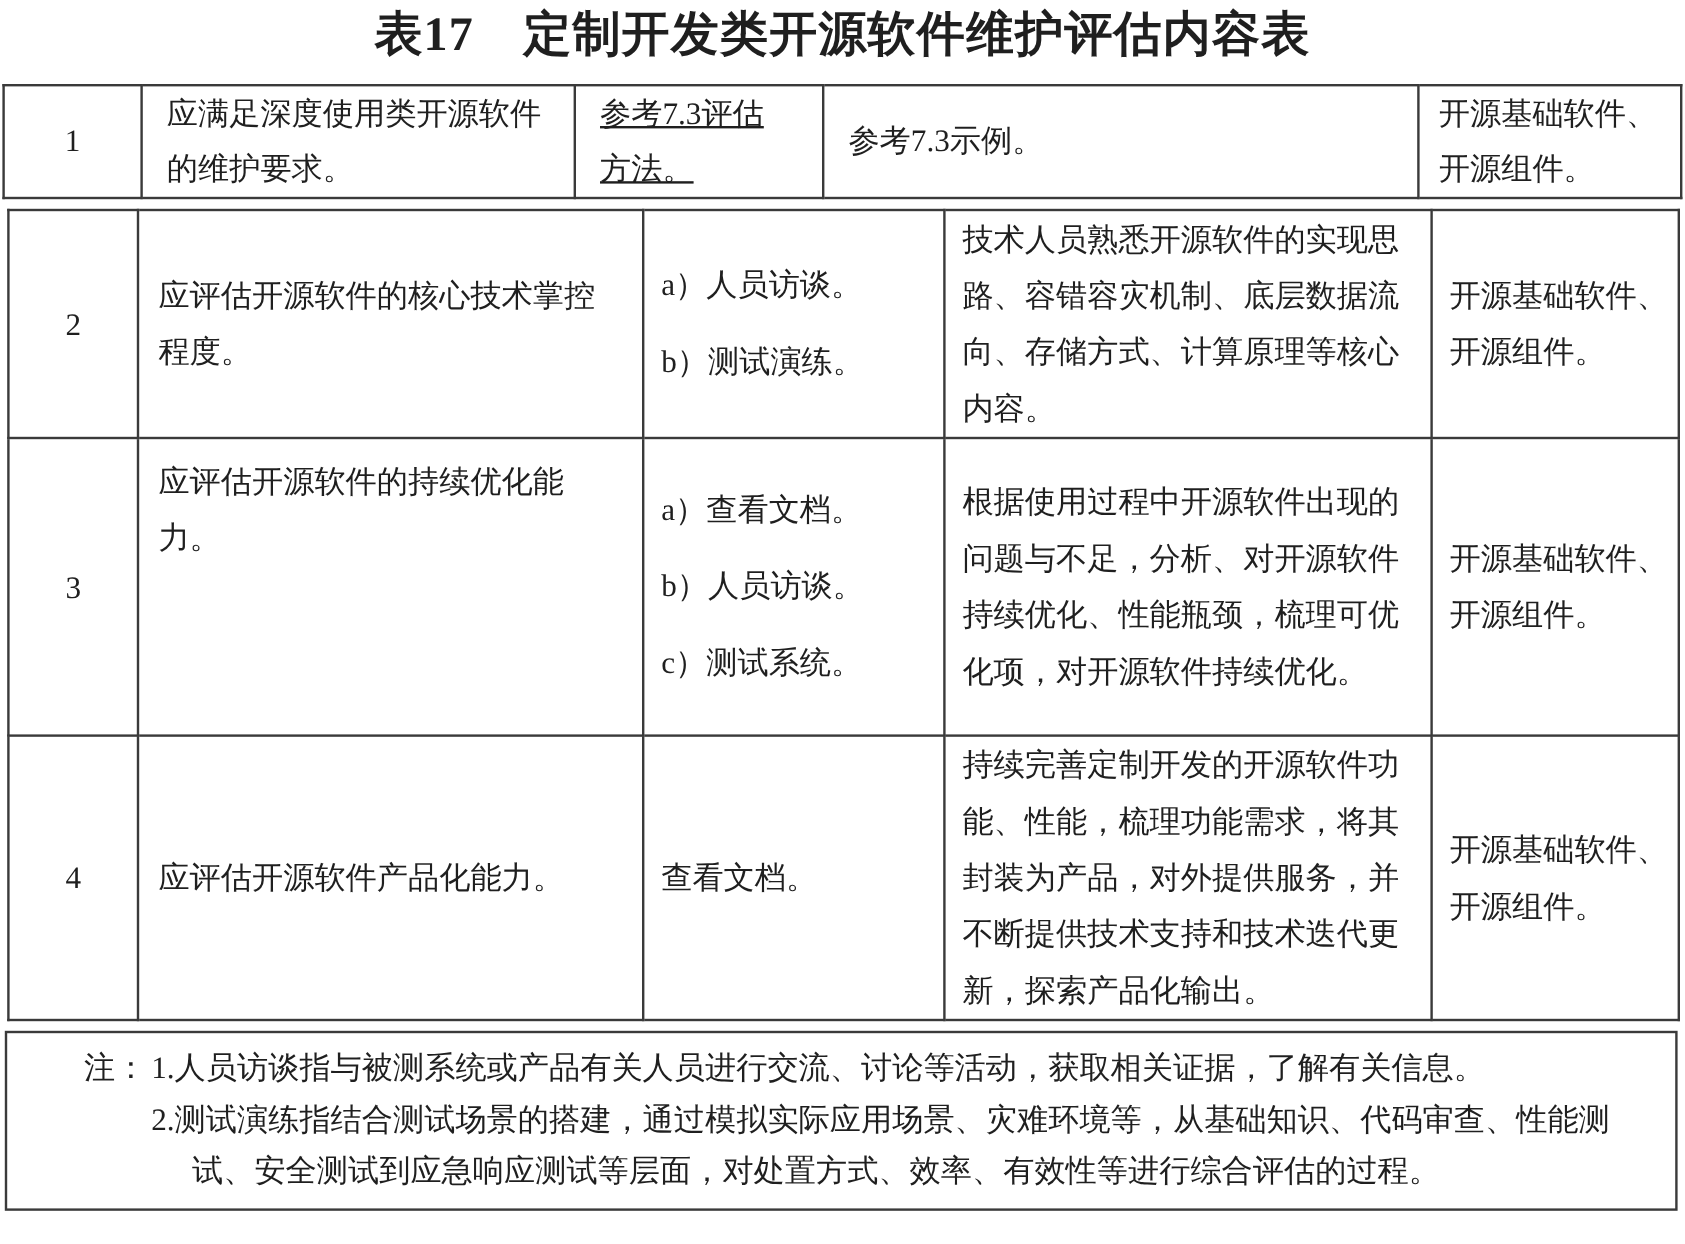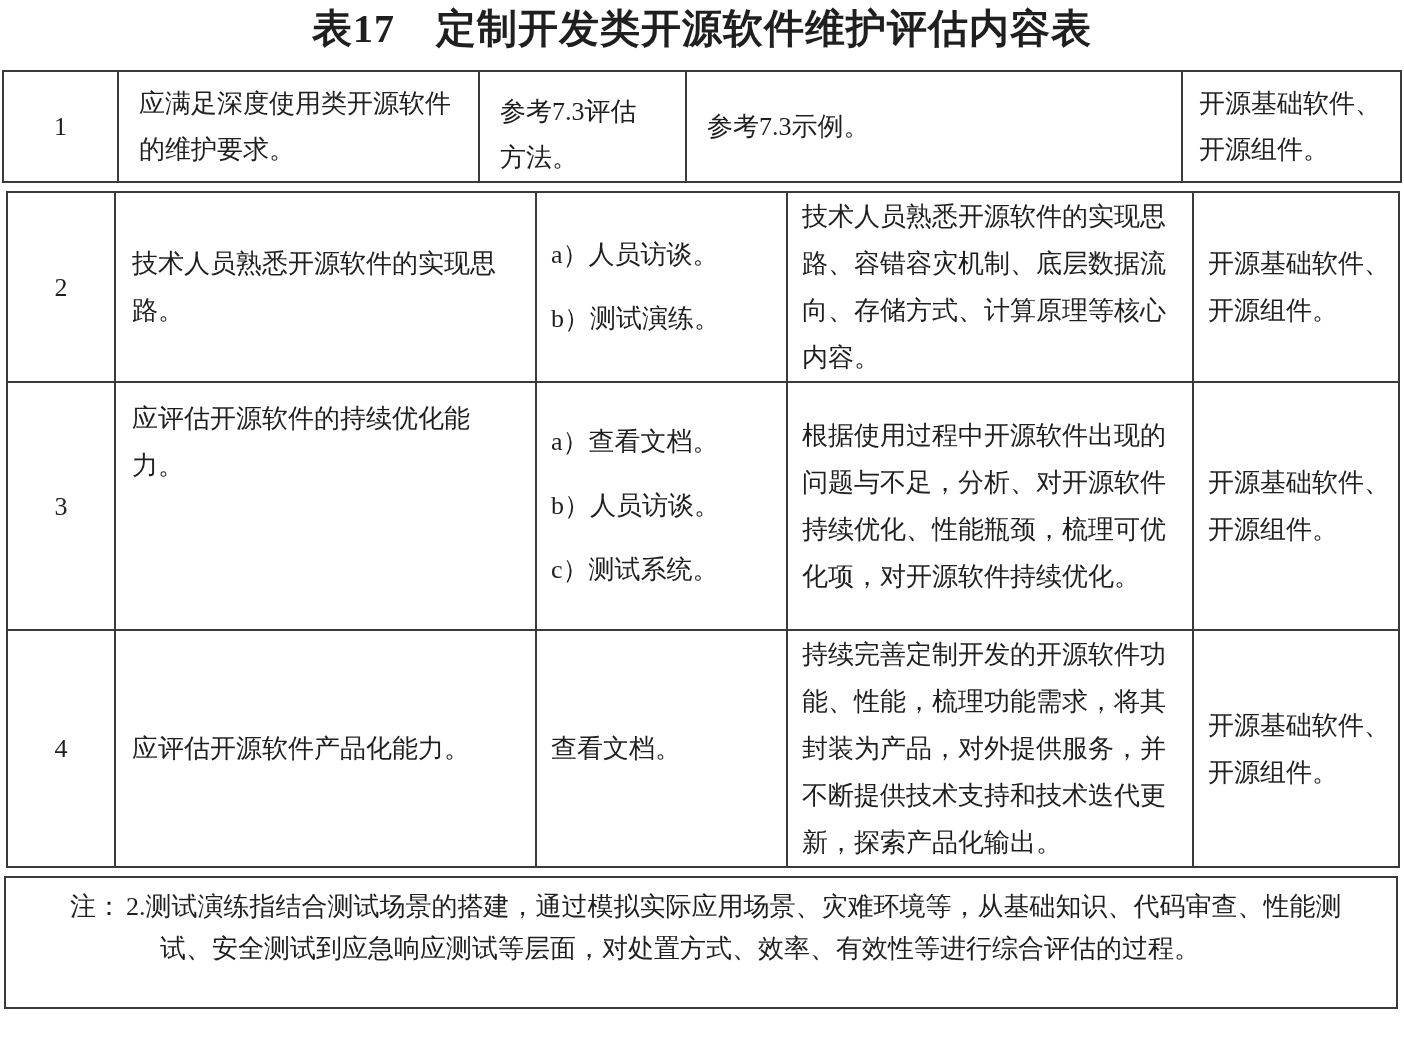--- a/index.html
+++ b/index.html
@@ -35,21 +35,21 @@
     overflow: hidden;
   }
   
   .tableA {
     width: 1398px;
     margin-left: 2px;
   }
   .tableA th { height: 46px; padding: 0 8px 0 20px; }
   .tableA td { height: 92px; line-height: 46px; padding: 0 12px 0 20px; }
   .tableA .c-num, .tableA th.c-num { text-align: center; padding: 0; }
-  .tableA .c-method { padding: 17px 24px 0 20px; }
+  .tableA .c-method { padding: 0 24px 0 20px; text-decoration: underline; }
   .tableA .c-target { padding: 0 4px 0 16px; }
   
   .tableB {
     width: 1392px;
     margin: 8px 0 0 6px;
   }
   .tableB td { line-height: 47px; padding: 0 18px 0 16px; }
   .tableB .c-num { text-align: center; padding: 0; }
   .tableB .c-method { line-height: 64px; white-space: pre-line; padding: 0 8px 0 14px; }
   .tableB .c-example { padding: 0 14px 0 14px; }
@@ -110,21 +110,21 @@
   <colgroup>
     <col style="width:108px">
       <col style="width:421px">
       <col style="width:251px">
       <col style="width:406px">
       <col style="width:206px">
   </colgroup>
   <tbody>
       <tr class="r2">
     <td class="c-num">2</td>
-    <td class="c-item">技术人员熟悉开源软件的实现思路。</td>
+    <td class="c-item">应评估开源软件的核心技术掌控程度。</td>
     <td class="c-method">a）人员访谈。
 b）测试演练。</td>
     <td class="c-example">技术人员熟悉开源软件的实现思路、容错容灾机制、底层数据流向、存储方式、计算原理等核心内容。</td>
     <td class="c-target">开源基础软件、开源组件。</td>
   </tr>
   <tr class="r3">
     <td class="c-num">3</td>
     <td class="c-item">应评估开源软件的持续优化能力。</td>
     <td class="c-method">a）查看文档。
 b）人员访谈。
@@ -138,15 +138,16 @@
     <td class="c-method">查看文档。</td>
     <td class="c-example">持续完善定制开发的开源软件功能、性能，梳理功能需求，将其封装为产品，对外提供服务，并不断提供技术支持和技术迭代更新，探索产品化输出。</td>
     <td class="c-target">开源基础软件、开源组件。</td>
   </tr>
 </tbody>
   </table>
 
 <div class="notes">
   <div class="prefix">注：</div>
   <div class="note-items">
+    <div class="note-item">1.人员访谈指与被测系统或产品有关人员进行交流、讨论等活动，获取相关证据，了解有关信息。</div>
     <div class="note-item">2.测试演练指结合测试场景的搭建，通过模拟实际应用场景、灾难环境等，从基础知识、代码审查、性能测试、安全测试到应急响应测试等层面，对处置方式、效率、有效性等进行综合评估的过程。</div>
   </div>
 </div>
 
 </body></html>

